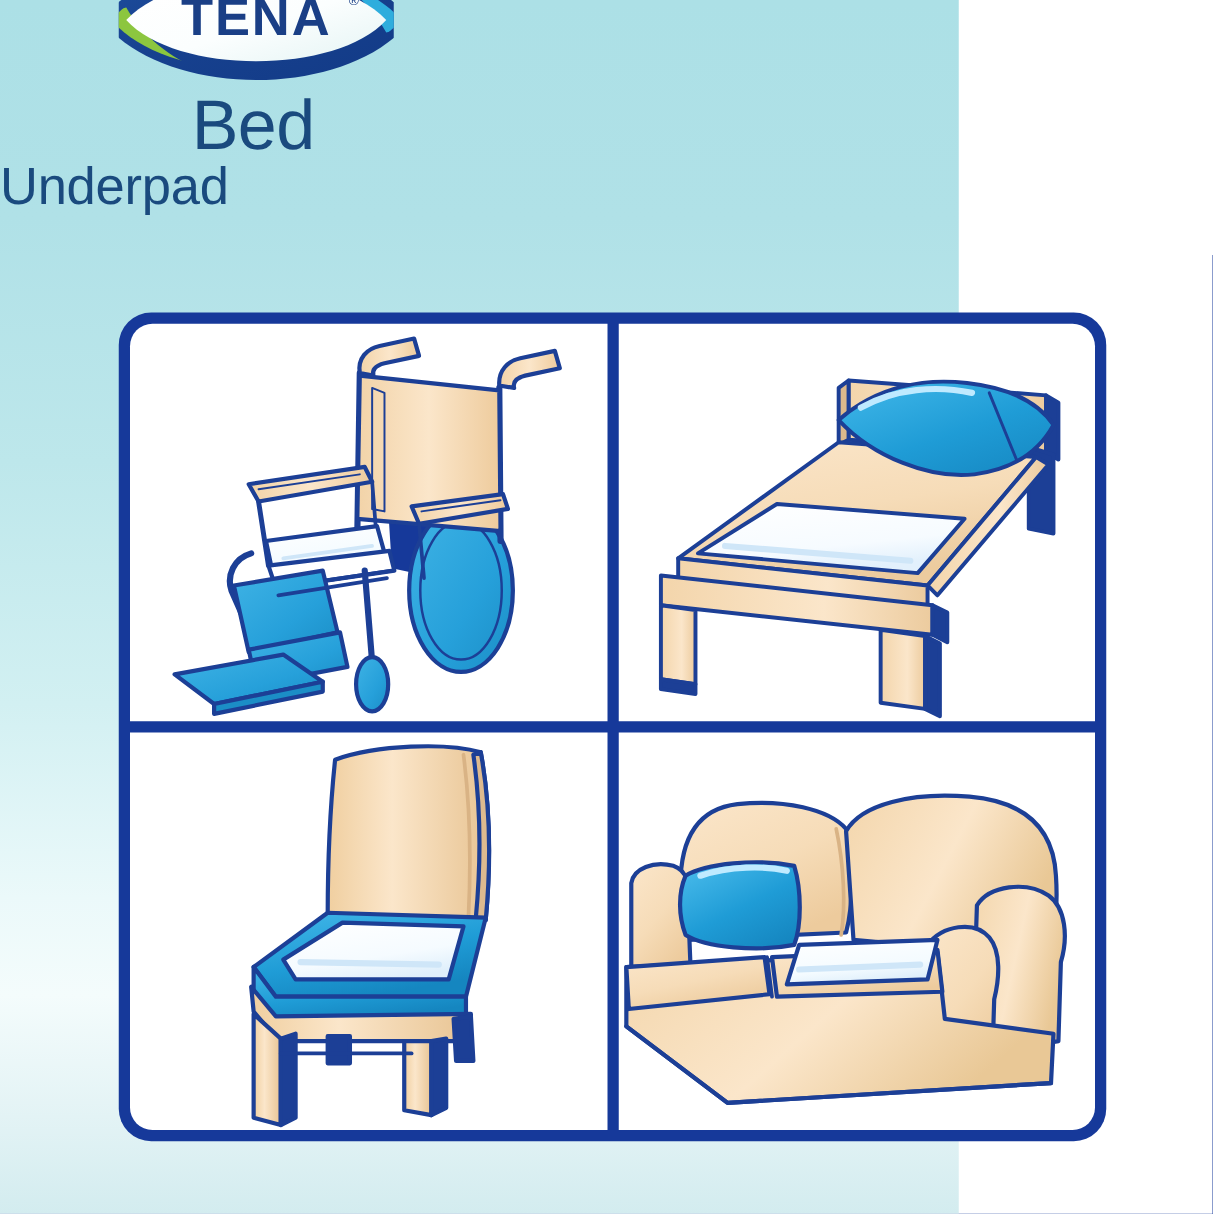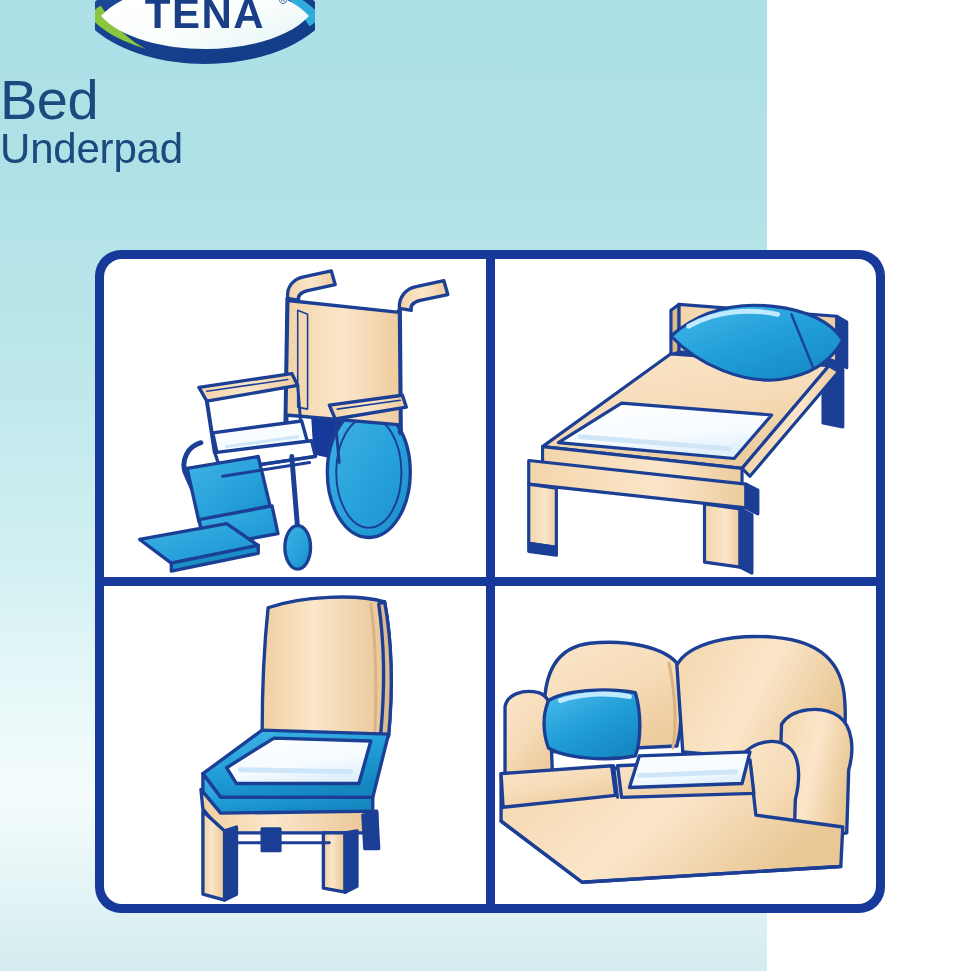--- a/index.html
+++ b/index.html
@@ -18,21 +18,21 @@
         #ebf9fa 74%,
         #f4fcfc 82%,
         #e3f3f5 92%,
         #d3ecef 100%);
   }
   
   #brand{position:absolute;left:0;top:0;width:410px;height:200px;}
   #logo{position:absolute;left:95px;top:-34px;width:220px;height:100px;}
   #title{
     position:absolute;left:0;top:72px;width:405px;
-    color:#1a4a7e;
+    text-align:center;color:#1a4a7e;
     font-size:56px;font-weight:400;letter-spacing:-0.5px;line-height:1;
   }
   #subtitle{
     position:absolute;left:0;top:128px;width:405px;
     color:#1a4a7e;
     font-size:42px;font-weight:400;letter-spacing:-0.2px;line-height:1;
   }
   
   #grid{
     position:absolute;left:95px;top:250px;width:790px;height:663px;

